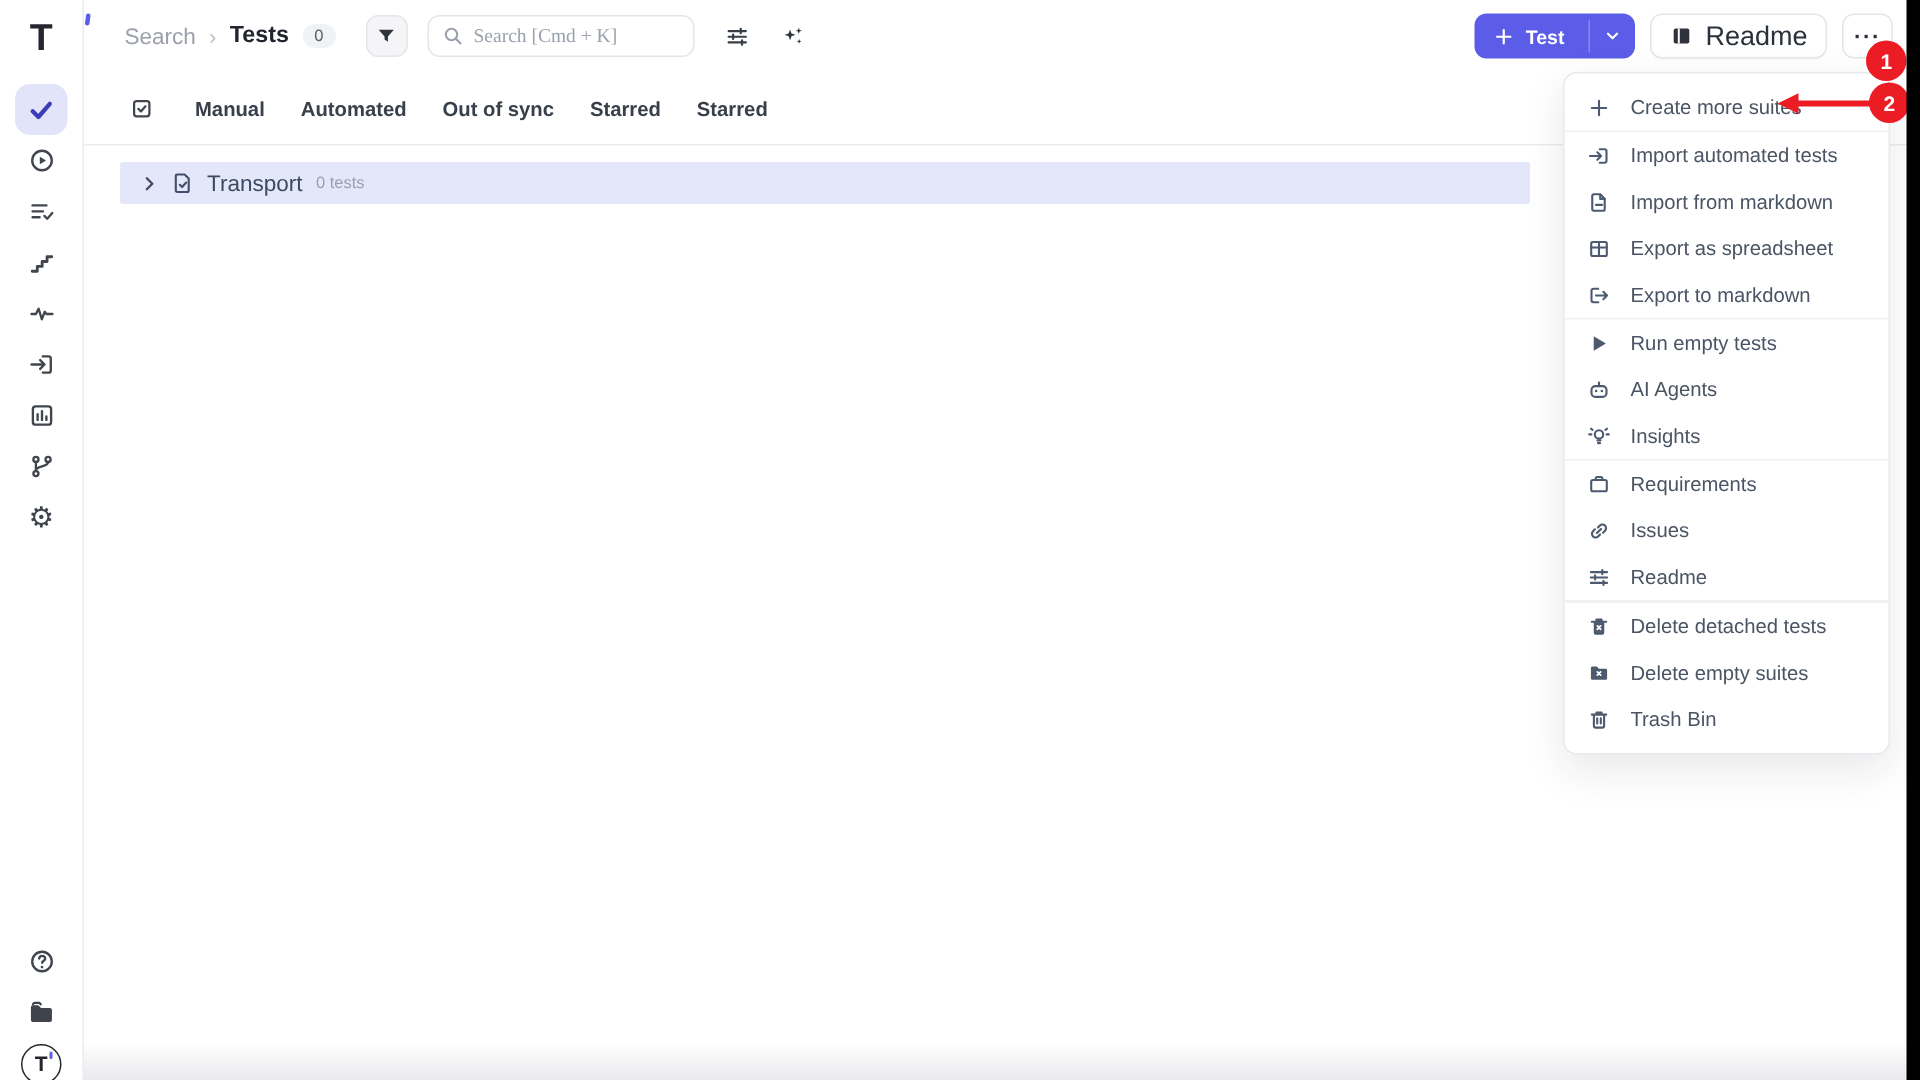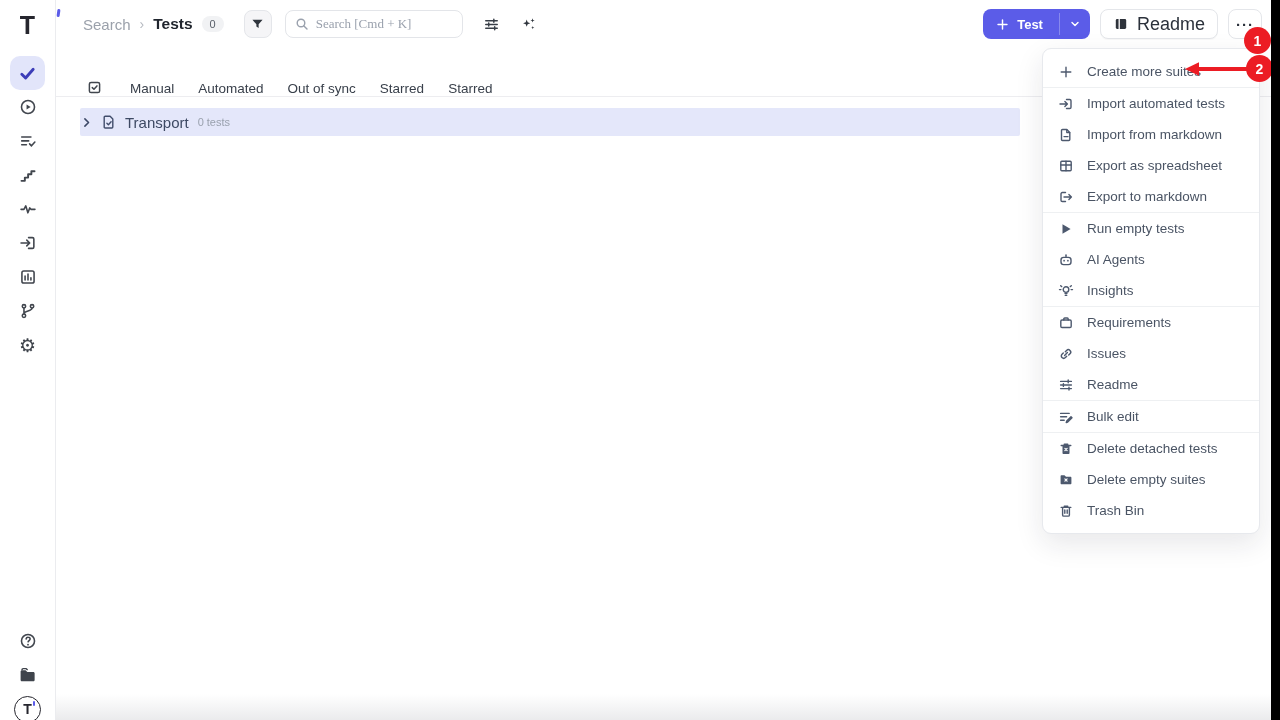--- a/index.html
+++ b/index.html
@@ -44,28 +44,28 @@
   .hdr-ic{ margin-left:20px; cursor:pointer; display:flex; align-items:center; }
   .top-right{ position:absolute; right:18px; top:9px; display:flex; gap:10px; align-items:center; }
   .test-btn{ height:30px; background:#5b5ce8; border-radius:8px; display:flex; align-items:stretch; color:#fff; cursor:pointer; overflow:hidden; }
   .test-main{ display:flex; align-items:center; gap:8px; padding:0 16px 0 13px; font-size:13px; font-weight:600; }
   .test-split{ width:1px; background:rgba(255,255,255,.28); margin:4px 0; }
   .test-caret{ width:30px; display:flex; align-items:center; justify-content:center; }
   .ghost-btn{ height:30px; background:#fff; border:1px solid #e4e6ea; border-radius:8px; display:flex; align-items:center;
               gap:8px; padding:0 12px; font-size:18px; font-weight:500; color:#2b313b; cursor:pointer; box-shadow:0 1px 1px rgba(20,20,40,.03); }
   .more-btn{ width:34px; height:30px; background:#fff; border:1px solid #e4e6ea; border-radius:8px; display:flex;
              align-items:center; justify-content:center; font-size:15px; font-weight:700; color:#2b313b; cursor:pointer; letter-spacing:1px; }
-  .tabbar{ height:49px; display:flex; align-items:flex-end; padding-left:30px; border-bottom:1px solid #ededf0; }
+  .tabbar{ height:49px; display:flex; align-items:center; padding-left:30px; border-bottom:1px solid #ededf0;font-weight:bold; }
   .select-ic{ margin-right:27px; cursor:pointer; display:flex; }
   .tabs{ display:flex; gap:24px; }
   .tab{ font-size:13.5px; color:#39404b; cursor:pointer; }
 
   
   .suite-row{ margin:11px 0 0 24px; width:940px; height:28px; background:#e4e7fa; border-radius:2px;
-              display:flex; align-items:center; cursor:pointer; }
+              display:flex; align-items:center; padding-left:13px; cursor:pointer; }
   .suite-chevron{ display:flex; margin-right:8px; }
   .suite-doc{ display:flex; margin-right:8px; }
   .suite-name{ font-size:15px; font-weight:500; color:#3d4963; }
   .suite-meta{ font-size:11px; color:#9aa1ae; margin-left:9px; }
 
   
   .menu{ position:absolute; left:1042px; top:48px; width:218px; background:#fff; border:1px solid #e7e9ed;
          border-radius:9px; box-shadow:0 10px 28px rgba(25,30,50,.10); padding:7px 0; z-index:10; }
   .menu-item{ height:31px; display:flex; align-items:center; gap:13px; padding:0 15px; font-size:13.5px; color:#4a5464; cursor:pointer; }
   .menu-divider{ height:1px; background:#eef0f2; }
@@ -339,27 +339,20 @@
     <span>Issues</span>
   </div>
   <div class="menu-item">
     <svg class="ic" width="16" height="16" viewBox="0 0 16 16">
         <path d="M2.6 4.4h10.8M2.6 8h10.8M2.6 11.6h10.8"></path>
         <path d="M10.2 3v2.8M5.4 6.6v2.8M11 10.2v2.8"></path>
       </svg>
     <span>Readme</span>
   </div>
   <div class="menu-divider"></div>
-  <div class="menu-item">
-    <svg class="ic" width="16" height="16" viewBox="0 0 16 16">
-        <path d="M2.6 4.4h8.6M2.6 7.8h6M2.6 11.2h3.6"></path>
-        <path d="M13 7.8l1 1-4.3 4.3-1.5.5.5-1.5z"></path>
-      </svg>
-    <span>Bulk edit</span>
-  </div>
   <div class="menu-divider"></div>
   <div class="menu-item">
     <svg class="ic" width="16" height="16" viewBox="0 0 16 16">
         <path d="M4.5 4.6h7v7.3c0 .7-.5 1.2-1.2 1.2H5.7c-.7 0-1.2-.5-1.2-1.2z" fill="#4d596e" stroke="none"></path>
         <path d="M3.2 4.5h9.6M6.3 4.5V3.1h3.4v1.4"></path>
         <path d="M6.9 7.3l2.2 2.2M9.1 7.3 6.9 9.5" stroke="#fff" stroke-width="1.2"></path>
       </svg>
     <span>Delete detached tests</span>
   </div>
   <div class="menu-item">

